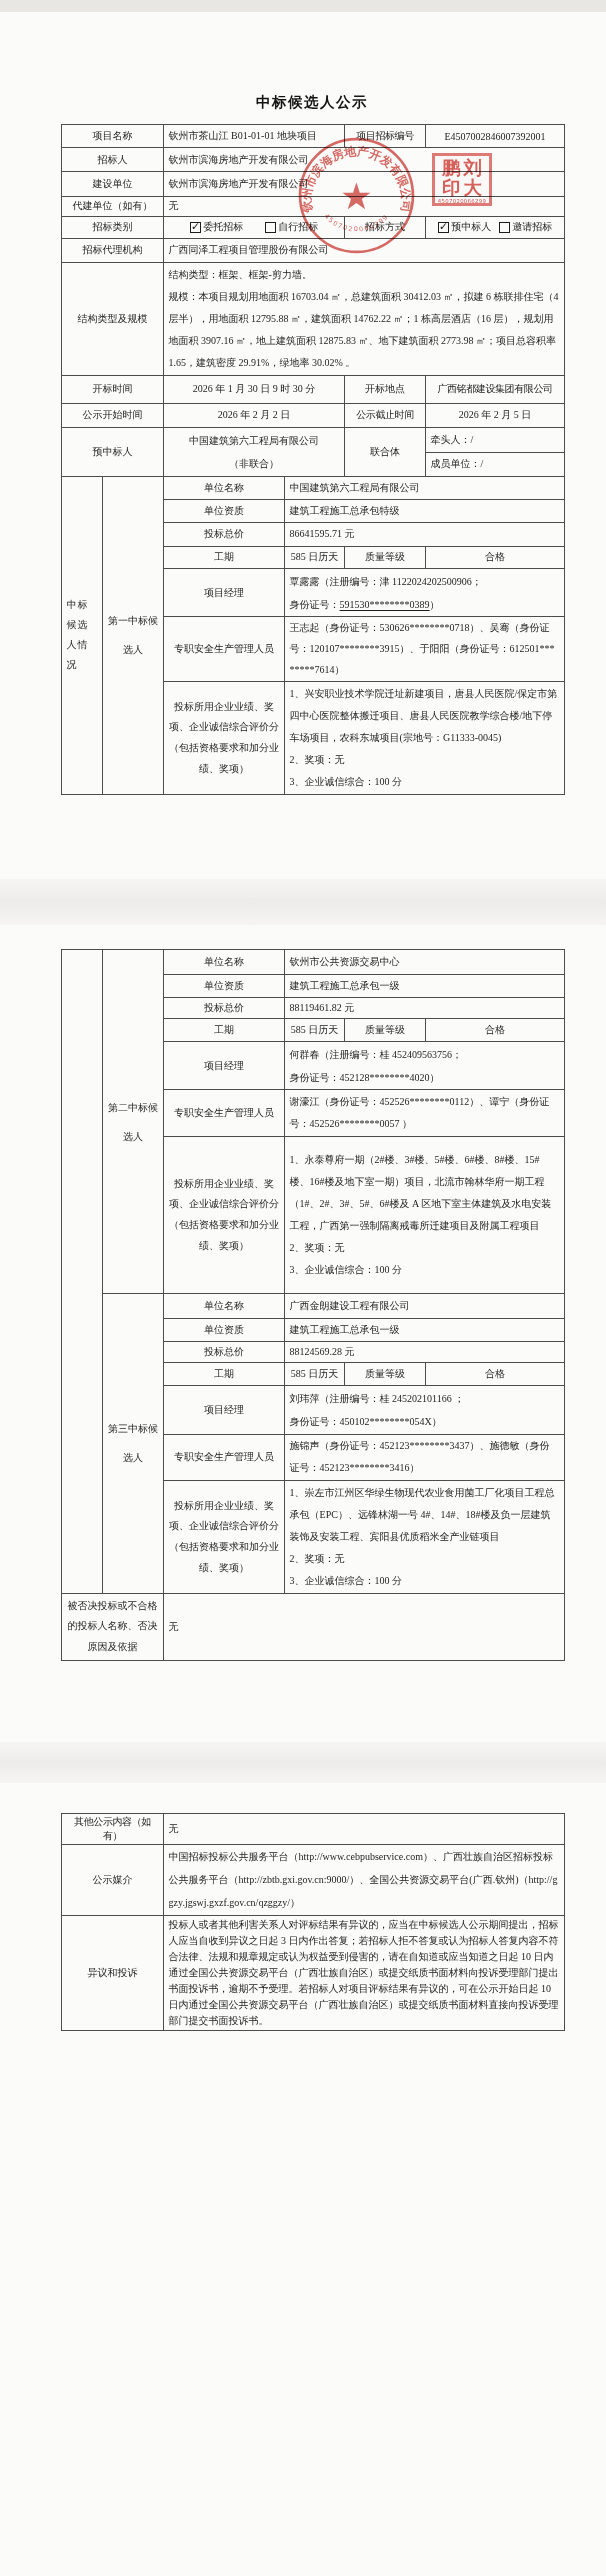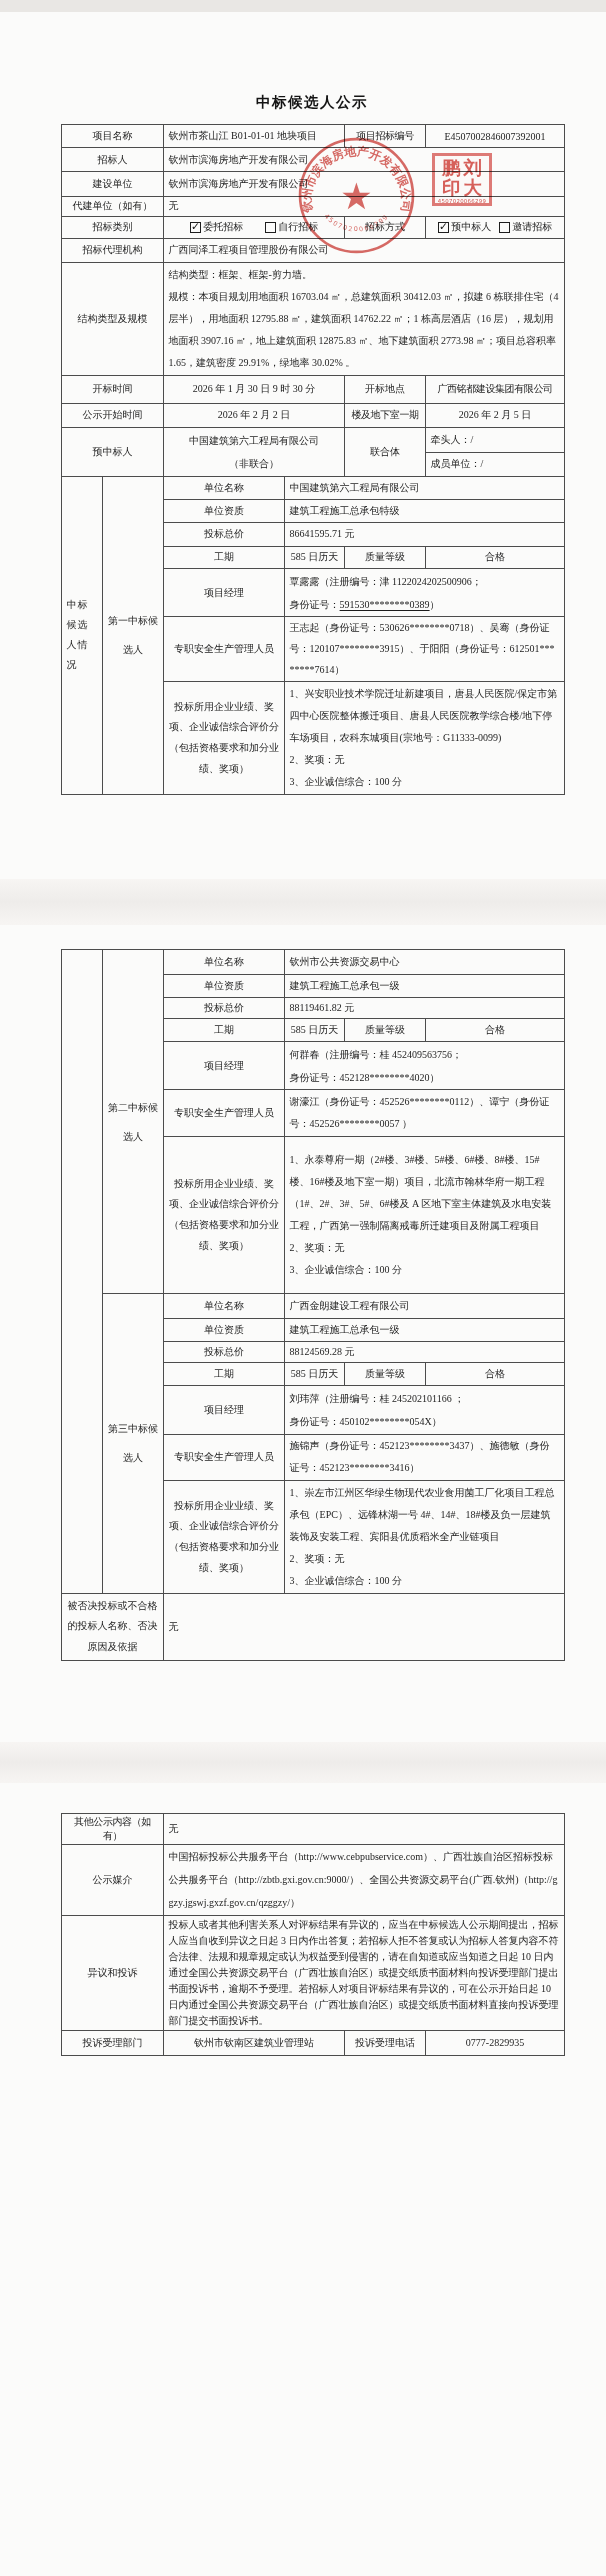--- a/index.html
+++ b/index.html
@@ -123,21 +123,21 @@
     </tr>
     <tr style="height:28px">
       <td colspan="2" class="lbl">开标时间</td>
       <td colspan="2" class="ctr">2026 年 1 月 30 日 9 时 30 分</td>
       <td class="lbl">开标地点</td>
       <td class="ctr tight">广西铭都建设集团有限公司</td>
     </tr>
     <tr style="height:24.5px">
       <td colspan="2" class="lbl">公示开始时间</td>
       <td colspan="2" class="ctr">2026 年 2 月 2 日</td>
-      <td class="lbl tight">楼及地下室一期</td>
+      <td class="lbl tight">公示截止时间</td>
       <td class="ctr">2026 年 2 月 5 日</td>
     </tr>
     <tr style="height:24px">
       <td colspan="2" rowspan="2" class="lbl">预中标人</td>
       <td colspan="2" rowspan="2" class="ctr lh30">
         <div>中国建筑第六工程局有限公司</div>
         <div>（非联合）</div>
       </td>
       <td rowspan="2" class="lbl">联合体</td>
       <td class="val">牵头人：/</td>
@@ -173,21 +173,21 @@
         <div><span>身份证号：</span><span class="u">591530********0389</span><span>）</span></div>
       </td>
     </tr>
     <tr style="height:65px">
       <td class="lbl">专职安全生产管理人员</td>
       <td colspan="3" class="val lh27">王志起（身份证号：530626********0718）、吴骞（身份证号：120107********3915）、于阳阳（身份证号：612501********7614）</td>
     </tr>
     <tr style="height:112px">
       <td class="lbl lh27">投标所用企业业绩、奖项、企业诚信综合评价分（包括资格要求和加分业绩、奖项）</td>
       <td colspan="3" class="val lh29">
-        <div>1、兴安职业技术学院迁址新建项目，唐县人民医院/保定市第四中心医院整体搬迁项目、唐县人民医院教学综合楼/地下停车场项目，农科东城项目(宗地号：G11333-0099)</div>
+        <div>1、兴安职业技术学院迁址新建项目，唐县人民医院/保定市第四中心医院整体搬迁项目、唐县人民医院教学综合楼/地下停车场项目，农科东城项目(宗地号：G11333-0045)</div>
         <div>2、奖项：无</div>
         <div>3、企业诚信综合：100 分</div>
       </td>
     </tr>
   </tbody>
     </table>
 
   <table class="doc" style="left:61px;top:937px;width:502px;">
     <colgroup>
         <col style="width:41px">
@@ -297,26 +297,20 @@
       <td class="lbl tight">其他公示内容（如有）</td>
       <td colspan="3" class="val">无</td>
     </tr>
     <tr style="height:69px">
       <td class="lbl">公示媒介</td>
       <td colspan="3" class="val lh30">中国招标投标公共服务平台（http://www.cebpubservice.com）、广西壮族自治区招标投标公共服务平台（http://zbtb.gxi.gov.cn:9000/）、全国公共资源交易平台(广西.钦州)（http://ggzy.jgswj.gxzf.gov.cn/qzggzy/）</td>
     </tr>
     <tr style="height:113px">
       <td class="lbl">异议和投诉</td>
       <td colspan="3" class="val lh21">投标人或者其他利害关系人对评标结果有异议的，应当在中标候选人公示期间提出，招标人应当自收到异议之日起 3 日内作出答复；若招标人拒不答复或认为招标人答复内容不符合法律、法规和规章规定或认为权益受到侵害的，请在自知道或应当知道之日起 10 日内通过全国公共资源交易平台（广西壮族自治区）或提交纸质书面材料向投诉受理部门提出书面投诉书，逾期不予受理。若招标人对项目评标结果有异议的，可在公示开始日起 10 日内通过全国公共资源交易平台（广西壮族自治区）或提交纸质书面材料直接向投诉受理部门提交书面投诉书。</td>
-    </tr>
-    <tr style="height:25px">
-      <td class="lbl">投诉受理部门</td>
-      <td class="ctr">钦州市钦南区建筑业管理站</td>
-      <td class="lbl">投诉受理电话</td>
-      <td class="ctr">0777-2829935</td>
     </tr>
   </tbody>
     </table>
 
   <svg class="seal" style="left:297px;top:124px;opacity:.82;" width="119" height="119" viewBox="0 0 156 156">
     <circle cx="78" cy="78" r="74" fill="none" stroke="#d14a44" stroke-width="3.5"></circle>
     <defs>
       <path id="arcTop" d="M 21,104 A 60,60 0 1 1 135,104" fill="none"></path>
       <path id="arcBottom" d="M 30,98 A 56,56 0 0 0 126,98" fill="none"></path>
     </defs>

